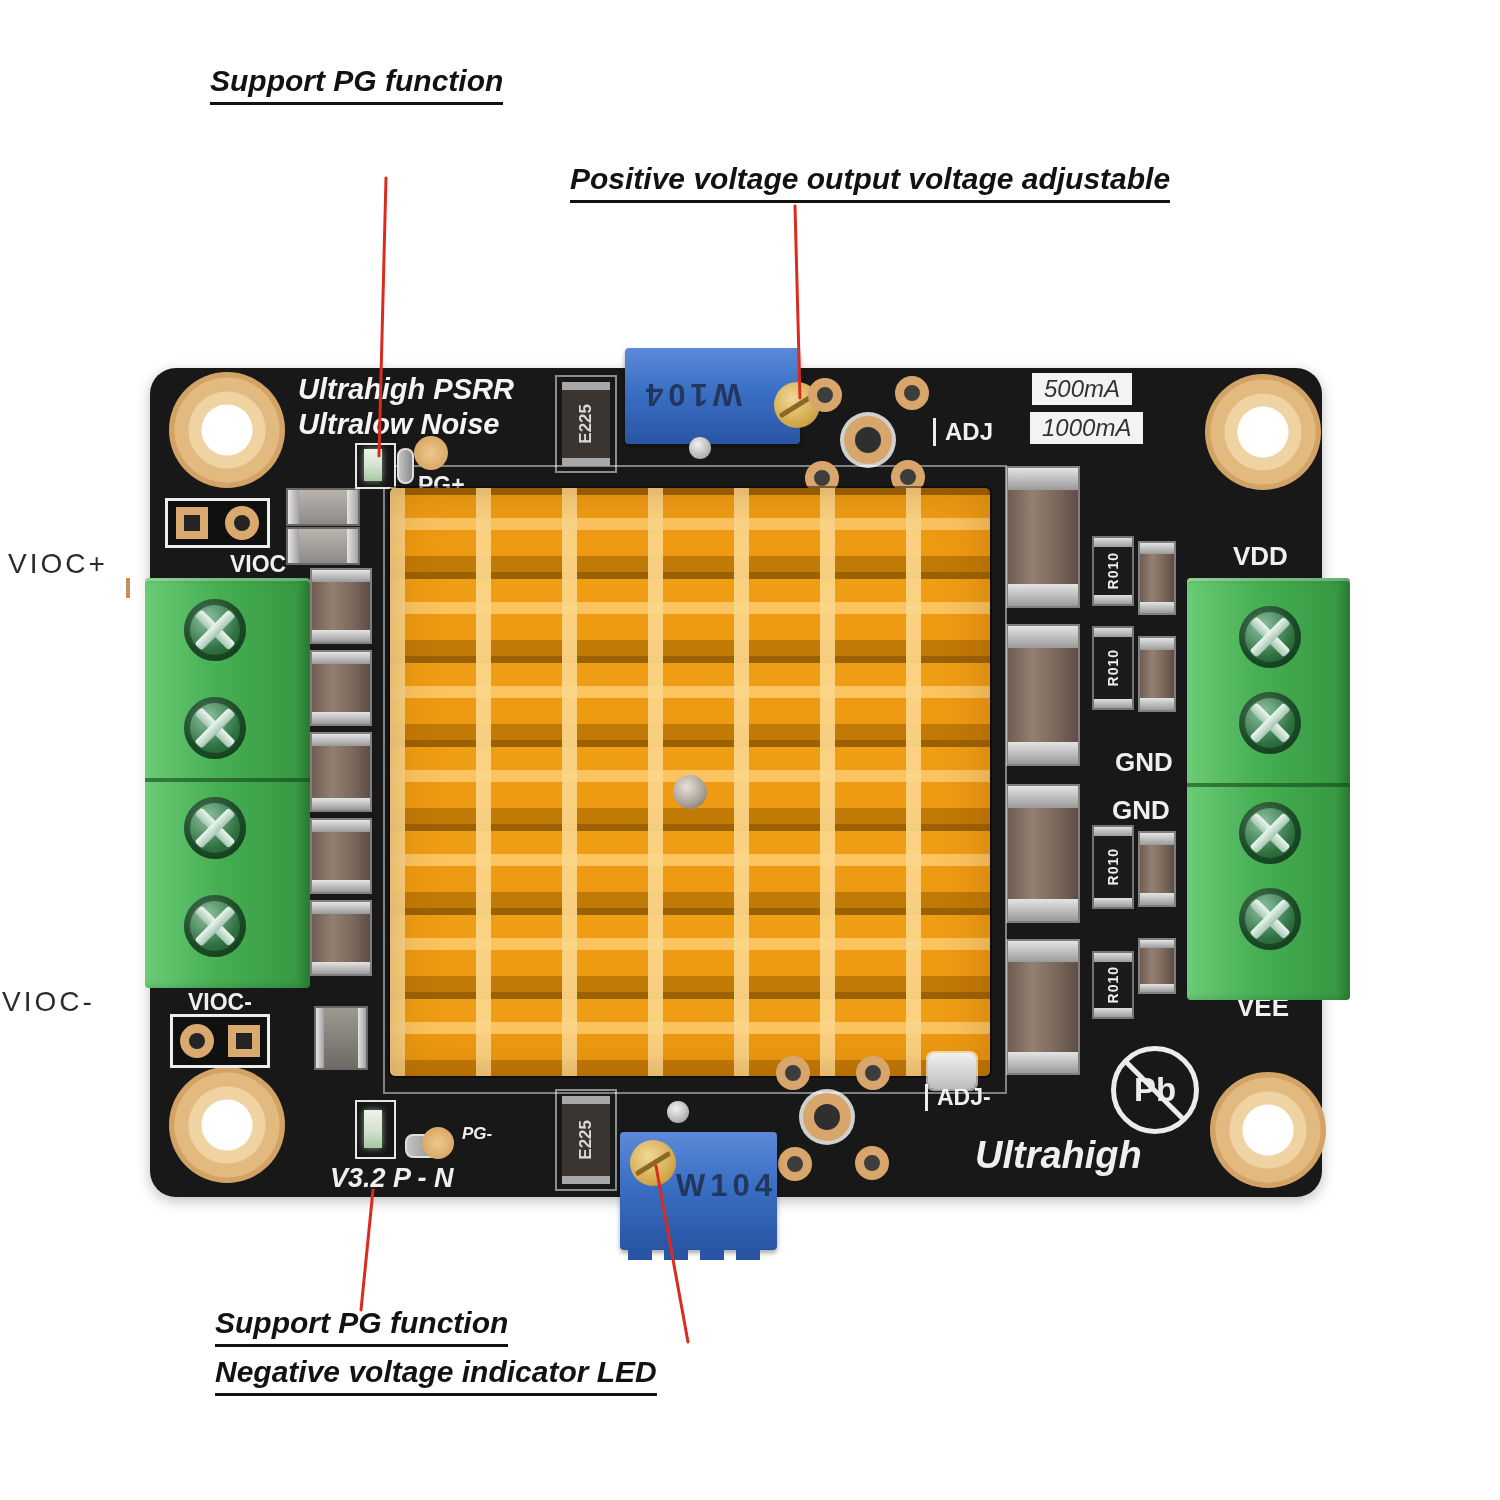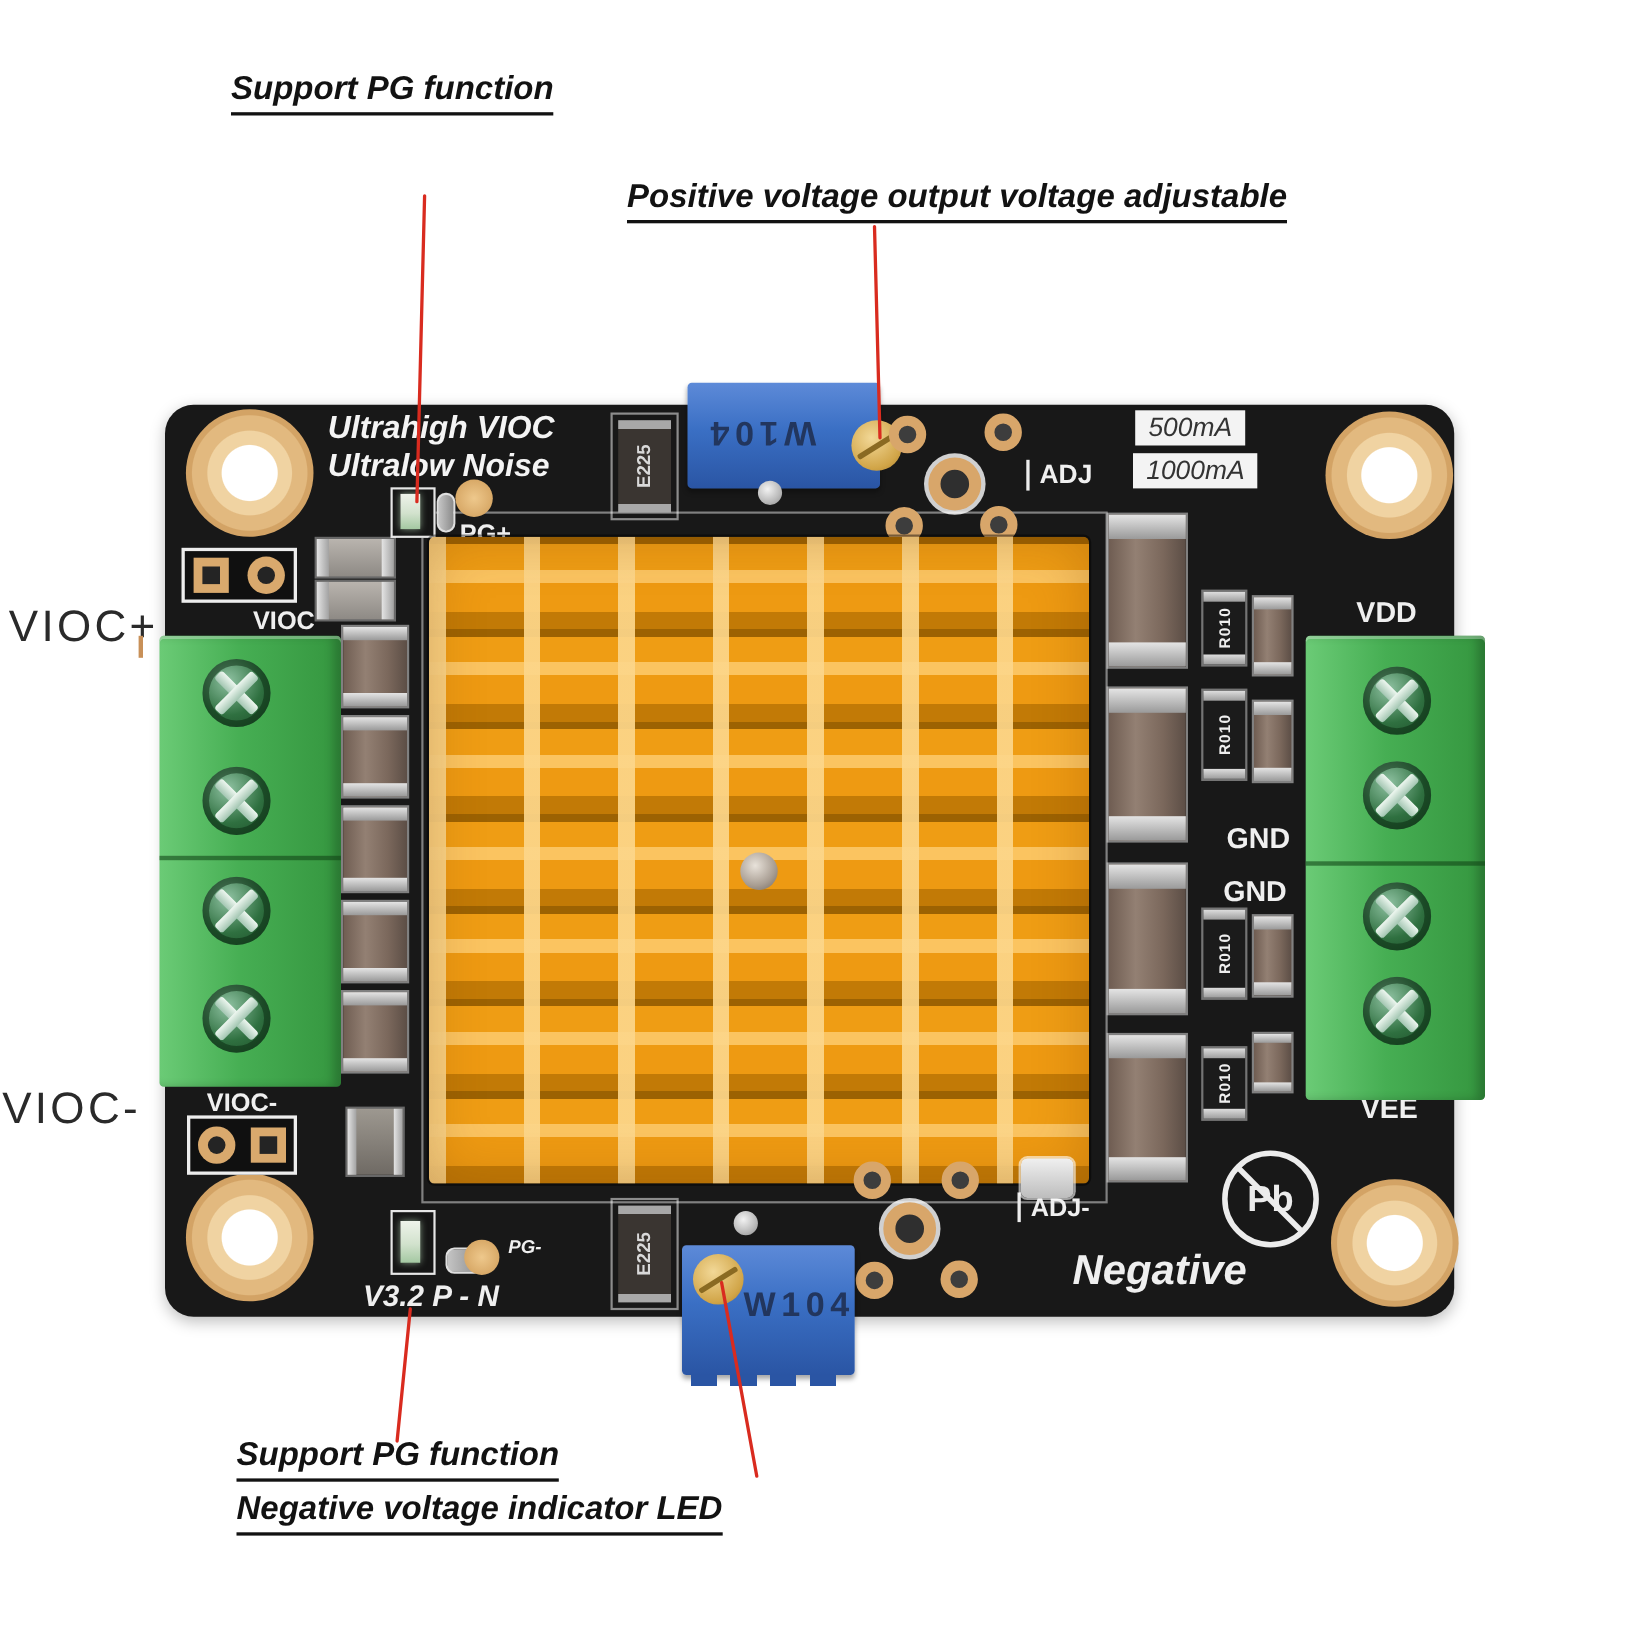--- a/index.html
+++ b/index.html
@@ -1,21 +1,21 @@
 <!DOCTYPE html>
 <html><head>
 <meta charset="utf-8">
 <style>
   html,body{margin:0;padding:0;background:#fff;}
   .stage{position:relative;width:1500px;height:1500px;background:#ffffff;overflow:hidden;
          font-family:"Liberation Sans",sans-serif;}
   
   .ann{position:absolute;font-weight:bold;font-style:italic;color:#121212;font-size:30px;white-space:nowrap;}
   .ann .u{display:inline-block;border-bottom:3px solid #121212;padding-bottom:4px;}
-  .side-label{position:absolute;font-size:40px;color:#2a2a2a;letter-spacing:3px;white-space:nowrap;}
+  .side-label{position:absolute;font-size:28px;color:#2a2a2a;letter-spacing:3px;white-space:nowrap;}
   
   .board{position:absolute;left:150px;top:368px;width:1172px;height:829px;background:#181818;border-radius:26px;
          box-shadow:0 4px 14px rgba(0,0,0,0.25);}
   .frame{position:absolute;left:233px;top:97px;width:620px;height:625px;border:2px solid rgba(255,255,255,0.45);}
   .mhole{position:absolute;width:116px;height:116px;border-radius:50%;
          background:radial-gradient(circle,#ffffff 0 25px,#f0d3a2 26px 38px,#e2b97f 39px 52px,#d3a365 53px);}
   .sk{position:absolute;color:#efefef;font-weight:bold;white-space:nowrap;}
   .title{position:absolute;left:148px;top:4px;color:#f4f4f4;font-weight:bold;font-style:italic;
          font-size:29px;line-height:35px;white-space:nowrap;}
   .rating{position:absolute;background:#f3f3f3;color:#333;font-style:italic;font-size:24px;
@@ -113,21 +113,21 @@
 
   <div class="board">
     <div class="frame"></div>
 
     <div class="mhole" style="left:19px;top:4px;"></div>
     <div class="mhole" style="left:1055px;top:6px;"></div>
     <div class="mhole" style="left:19px;top:699px;"></div>
     <div class="mhole" style="left:1060px;top:704px;"></div>
 
     <div class="title">
-      <div>Ultrahigh VIOC</div>
+      <div>Ultrahigh PSRR</div>
       <div>Ultralow Noise</div>
     </div>
 
     <div class="e225" style="left:412px;top:14px;width:48px;height:84px;">
         <span class="vtext">E225</span>
       </div>
 
     <div class="trimmer" style="left:475px;top:-20px;width:175px;height:96px;">
       <span class="tlabel flip" style="left:16px;top:28px;">W104</span>
       <div class="brass" style="left:149px;top:34px;width:46px;height:46px;"></div>
@@ -234,21 +234,21 @@
     <div class="hole" style="left:706px;top:688px;"></div>
     <div class="hole-lg" style="left:653px;top:725px;"></div>
     <div class="hole" style="left:628px;top:779px;"></div>
     <div class="hole" style="left:705px;top:778px;"></div>
     <div class="sk vbar" style="left:775px;top:716px;font-size:23px;">ADJ-</div>
 
     <div class="silverc" style="left:778px;top:685px;width:48px;height:36px;"></div>
     <div class="blob" style="left:539px;top:69px;width:22px;height:22px;"></div>
     <div class="blob" style="left:517px;top:733px;width:22px;height:22px;"></div>
 
-    <div class="sk" style="left:825px;top:766px;font-size:38px;font-style:italic;">Negative</div>
+    <div class="sk" style="left:825px;top:766px;font-size:38px;font-style:italic;">Ultrahigh</div>
     <div class="pb" style="left:961px;top:678px;">
         <span>Pb</span>
       </div>
 
     <div class="trimmer teeth" style="left:470px;top:764px;width:157px;height:118px;">
       <span class="tlabel" style="left:56px;top:36px;">W104</span>
       <div class="brass" style="left:10px;top:8px;width:46px;height:46px;"></div>
     </div>
   </div>
 

